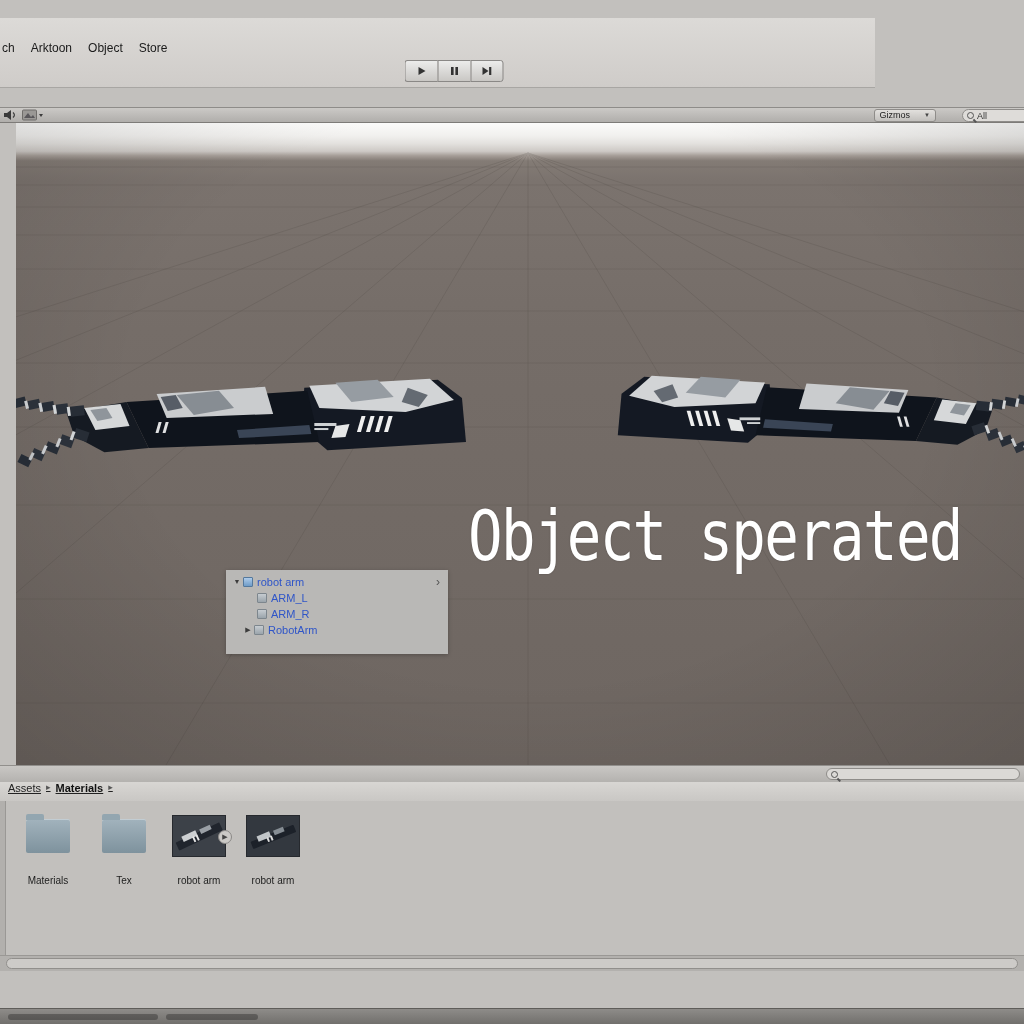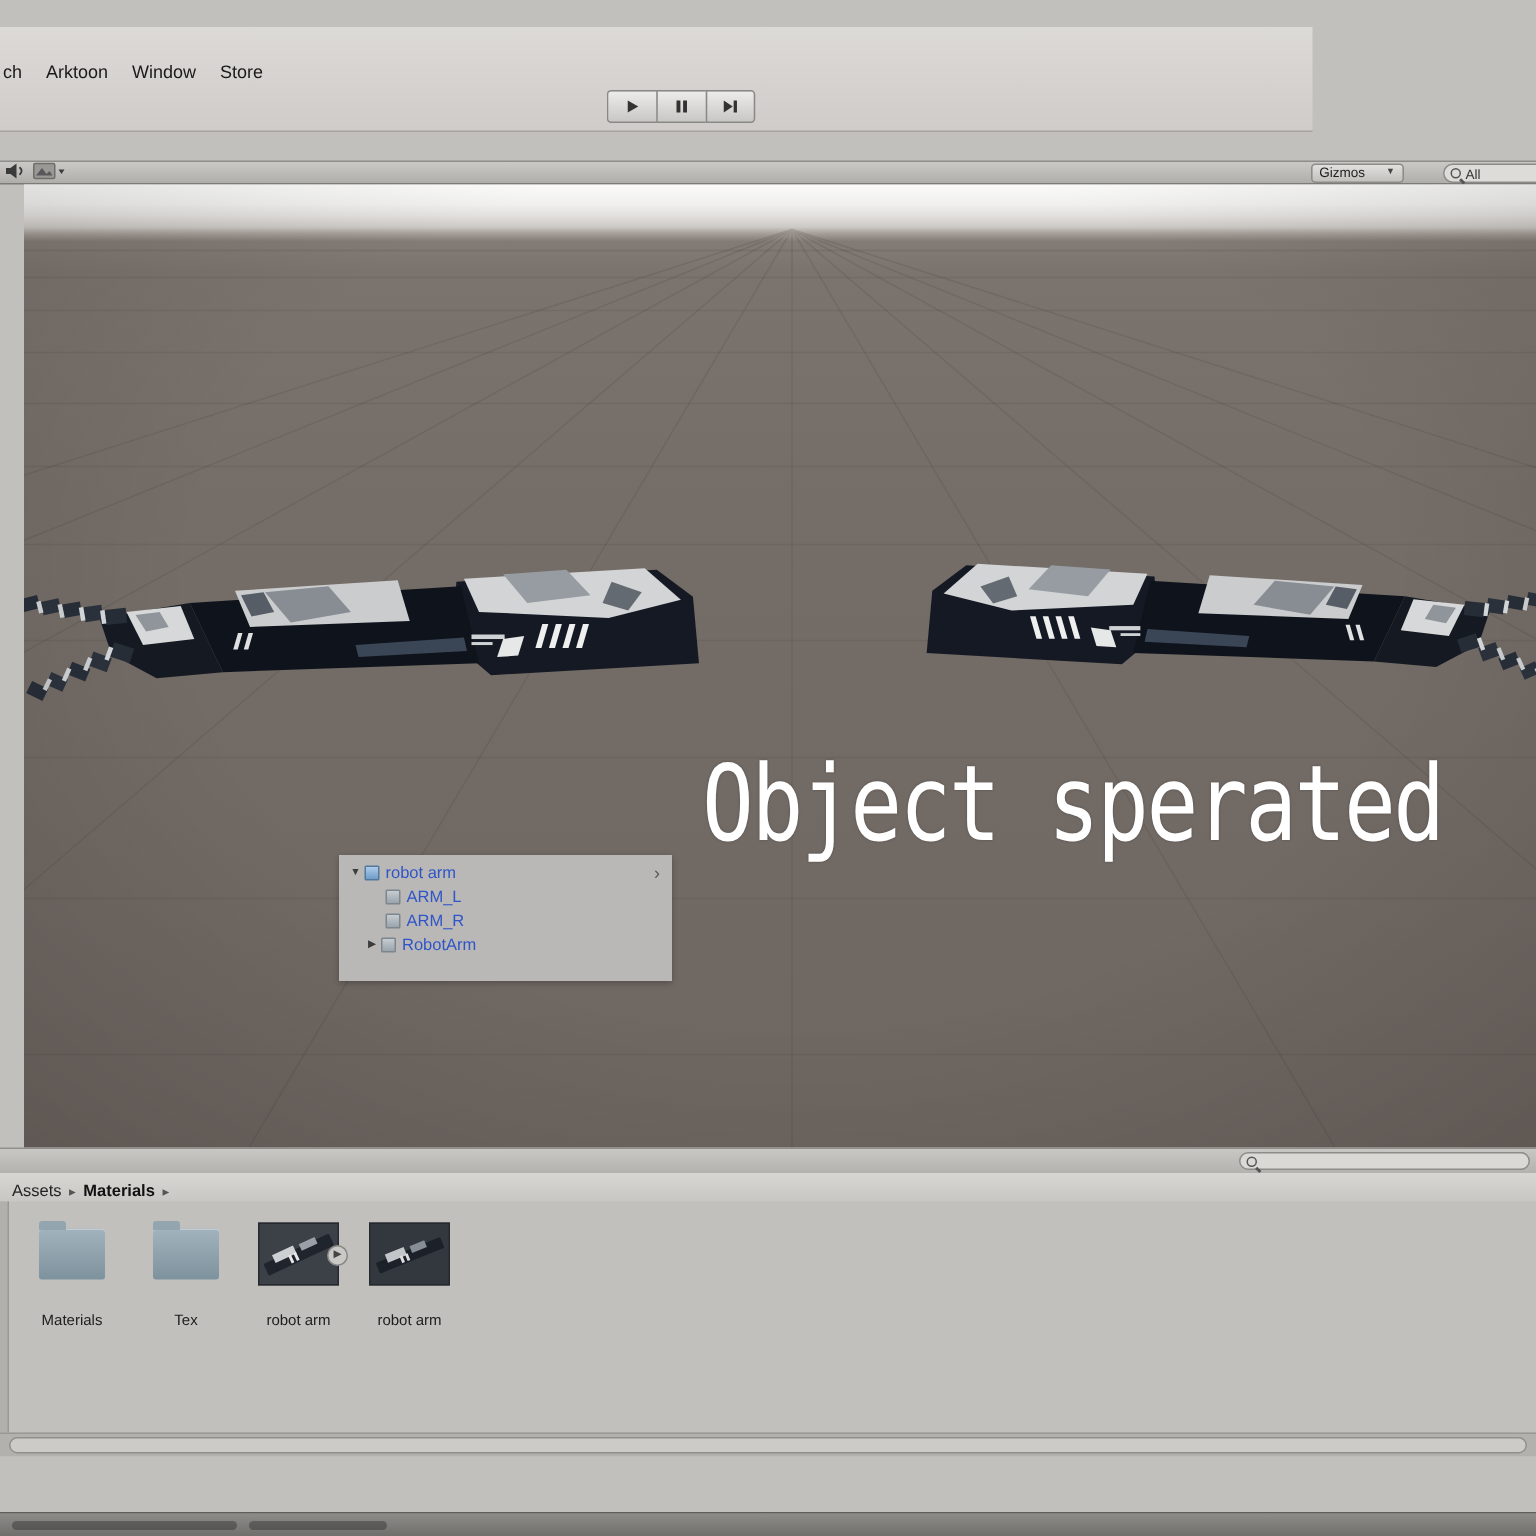--- a/index.html
+++ b/index.html
@@ -81,21 +81,21 @@
 
   
   .splitter-row{position:absolute;left:0;top:765px;width:1024px;height:17px;
       background:linear-gradient(#c9c7c4,#b4b2af);border-top:1px solid #918f8c;}
   .project-search{position:absolute;left:826px;top:2px;width:194px;height:12px;border-radius:6px;
       background:#dbd9d6;border:1px solid #8e8c89;display:flex;align-items:center;padding-left:4px;}
 
   
   .project-header{position:absolute;left:0;top:782px;width:1024px;height:24px;
       background:linear-gradient(#d8d6d3,#c6c4c1);border-bottom:1px solid #a8a6a3;
-      display:flex;align-items:center;font-size:11px;color:#222;padding-left:8px;gap:5px;}
+      display:flex;align-items:flex-start;font-size:11px;color:#222;padding-left:8px;gap:5px;text-decoration:underline;}
   .project-header .crumb-current{font-weight:bold;color:#111;}
   .crumb-sep{color:#555;font-size:9px;}
   .project-body{position:absolute;left:0;top:801px;width:1024px;height:154px;background:#c2c0bd;}
   .tree-edge{position:absolute;left:0;top:0;width:6px;height:154px;background:#b2b0ad;
              border-right:1px solid #9a9895;}
   .asset-item{position:absolute;top:8px;width:70px;text-align:center;}
   .asset-item .icon-box{position:relative;height:58px;display:flex;align-items:flex-start;justify-content:center;}
   .asset-label{font-size:10px;color:#1d1d1d;margin-top:8px;white-space:nowrap;}
   .folder{position:relative;width:44px;height:34px;margin-top:10px;border-radius:2px;
           background:linear-gradient(#a2b3bd,#7e929d);box-shadow:inset 0 1px 0 rgba(255,255,255,0.35);}
@@ -121,21 +121,21 @@
 </head>
 <body>
 
 <div id="app">
 
 
   <div class="chrome">
     <div class="menubar">
       <span class="menu-item">ch</span>
       <span class="menu-item">Arktoon</span>
-      <span class="menu-item">Window</span>
+      <span class="menu-item">Object</span>
       <span class="menu-item">Store</span>
     </div>
     <div class="transport">
       <div class="t-btn">
         <span>
           <svg width="10" height="10" viewBox="0 0 10 10">
               <polygon points="2,1 9,5 2,9" fill="#333"></polygon>
             </svg>
         </span>
       </div>

